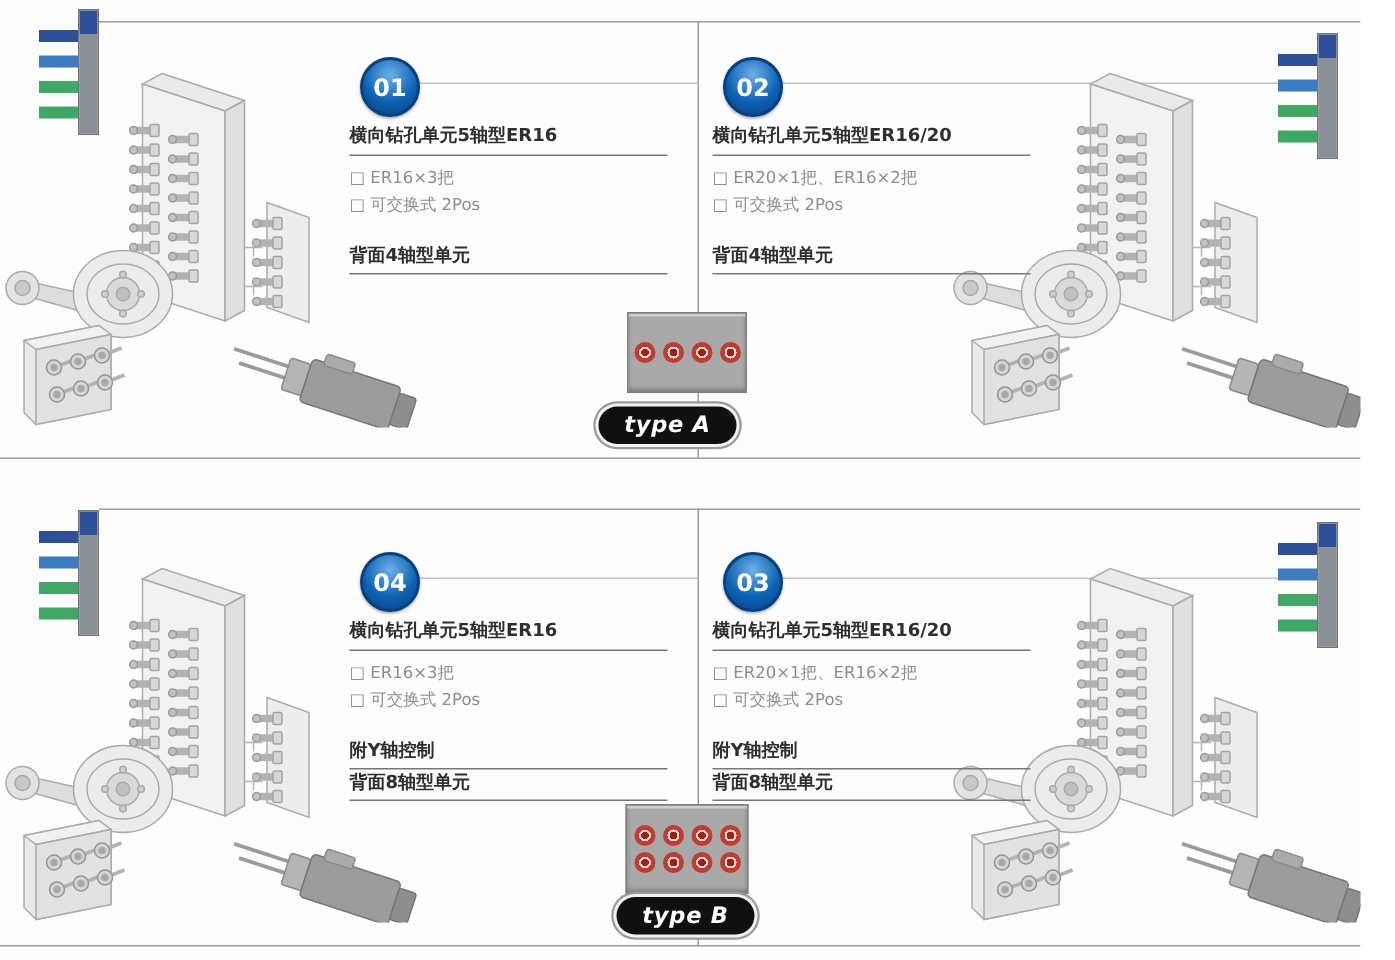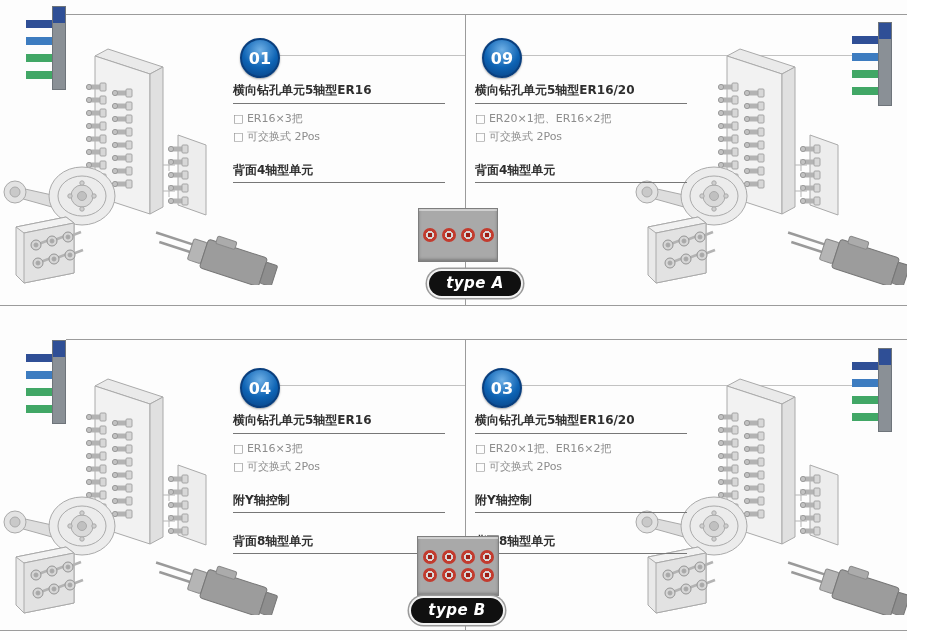--- a/index.html
+++ b/index.html
@@ -14,21 +14,21 @@
          background:radial-gradient(circle at 50% 28%,var(--badge-blue-light,#6fb0e6),var(--badge-blue,#0d63b4) 55%,var(--badge-blue-dark,#0a3f7e));
          border:2px solid var(--badge-blue-dark,#0a3f7e);color:#fff;font-weight:bold;font-size:16px;
          display:flex;align-items:center;justify-content:center;box-shadow:0 1px 2px rgba(0,0,0,.35);z-index:5;}
   
   .textblock{position:absolute;width:212px;z-index:4;}
   .panel-title{font-size:12px;font-weight:bold;color:var(--text-dark,#2f2f2f);
                padding-bottom:4px;border-bottom:1px solid var(--rule-gray,#777);margin-bottom:6px;}
   .spec{display:block;font-size:11px;color:var(--text-gray,#8d8d8d);line-height:1.65;}
   .note{font-size:12px;font-weight:bold;color:var(--text-dark,#2f2f2f);
         border-bottom:1px solid var(--rule-gray,#777);padding-bottom:3px;margin-top:16px;}
-  .note + .note{margin-top:20px;}
+  .note + .note{margin-top:0;}
   
   .typebox{position:absolute;background:var(--box-gray,#a9a9a9);border:1px solid #7e7e7e;
            box-shadow:inset 0 2px 0 rgba(255,255,255,.45),inset 0 -2px 3px rgba(0,0,0,.25);
            display:flex;flex-direction:column;justify-content:center;align-items:center;gap:4px;z-index:6;}
   .grommet-row{display:flex;gap:5px;}
   .grommet{width:14px;height:14px;border-radius:50%;
            background:radial-gradient(circle,var(--grommet-red-dark,#9e1f16) 0 2.5px,#d8d8d8 2.5px 4px,var(--grommet-red,#c23b2e) 4px 7px);}
   .type-pill{position:absolute;width:92px;height:25px;line-height:25px;text-align:center;
              background:var(--pill-black,#101010);color:#fff;font-weight:bold;font-style:italic;font-size:15px;
              border-radius:14px;box-shadow:0 0 0 2px #f2f2f2,0 0 0 3.5px #9a9a9a;z-index:7;letter-spacing:.5px;}
@@ -169,21 +169,21 @@
       <use href="#machine"></use>
     </svg>
   <svg class="machine" style="left:0;top:375px" viewBox="0 0 300 240">
       <use href="#machine"></use>
     </svg>
   <svg class="machine" style="left:632px;top:375px" viewBox="0 0 300 240">
       <use href="#machine"></use>
     </svg>
 
   <div class="badge" style="left:240px;top:38px">01</div>
-  <div class="badge" style="left:482px;top:38px">09</div>
+  <div class="badge" style="left:482px;top:38px">02</div>
   <div class="badge" style="left:240px;top:368px">04</div>
   <div class="badge" style="left:482px;top:368px">03</div>
 
   <div class="textblock" style="left:233px;top:82px">
     <div class="panel-title">横向钻孔单元5轴型ER16</div>
     <span class="spec">□ ER16×3把</span>
     <span class="spec">□ 可交换式 2Pos</span>
     <div class="note">背面4轴型单元</div>
   </div>
 
@@ -211,21 +211,21 @@
   </div>
 
   <div class="typebox" style="left:418px;top:208px;width:78px;height:52px">
       <div class="grommet-row">
         <span class="grommet"></span>
         <span class="grommet"></span>
         <span class="grommet"></span>
         <span class="grommet"></span>
       </div>
     </div>
-  <div class="type-pill" style="left:429px;top:271px">type A</div>
+  <div class="type-pill" style="left:399px;top:271px">type A</div>
 
   <div class="typebox" style="left:417px;top:536px;width:80px;height:58px">
       <div class="grommet-row">
         <span class="grommet"></span>
         <span class="grommet"></span>
         <span class="grommet"></span>
         <span class="grommet"></span>
       </div>
       <div class="grommet-row">
         <span class="grommet"></span>

